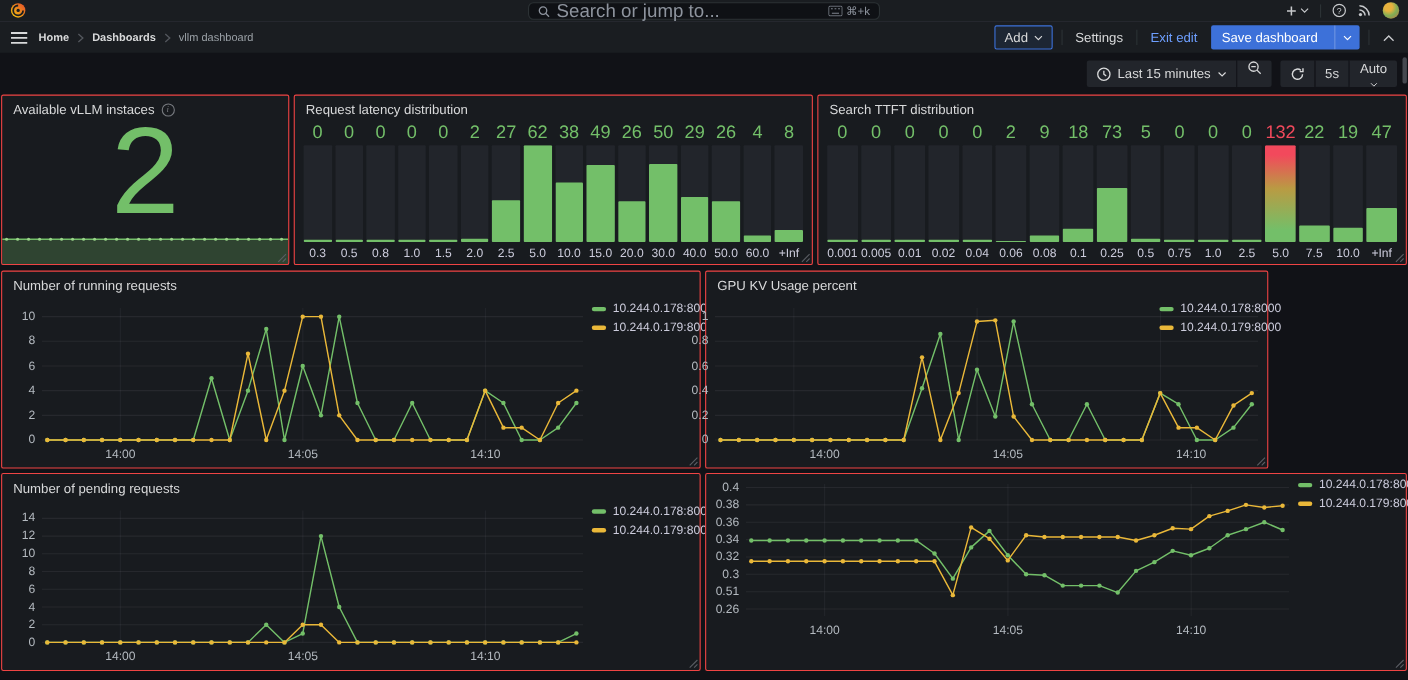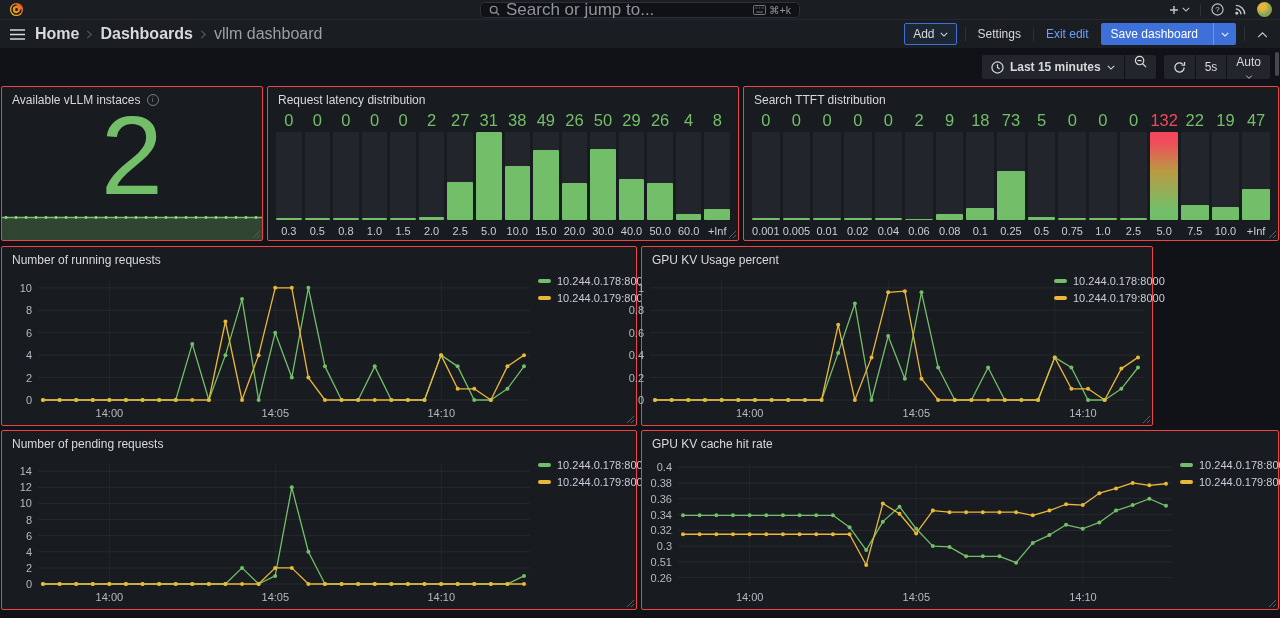--- a/index.html
+++ b/index.html
@@ -30,21 +30,21 @@
   .icon-btn { display:flex; align-items:center; gap:2px; cursor:pointer; }
   .avatar { width:15px; height:15px; border-radius:50%;
     background:radial-gradient(circle at 35% 30%, #e8b23e 0 25%, #7fae56 55%, #c96f3b 100%); }
 
   
   .toolbar {
     height:28px; background:#1a1d21; display:flex; align-items:center; padding:0 8px;
   }
   .hamburger { margin:0 10px 0 2px; cursor:pointer; }
   .crumbs { display:flex; align-items:center; gap:7px; }
-  .crumb { color:#d8d9da; font-weight:700; font-size:16px; cursor:pointer; }
+  .crumb { color:#d8d9da; font-weight:700; font-size:10px; cursor:pointer; }
   .crumb.current { color:#9aa0a6; font-weight:400; cursor:default;text-align:center; }
   .crumb-sep { color:#52565c; }
   .tb-right { margin-left:auto; display:flex; align-items:center; gap:8px; }
   .tb-divider { width:1px; height:14px; background:#2c3235; }
   .btn {
     height:22px; display:flex; align-items:center; gap:5px; padding:0 8px;
     border-radius:2px; font-size:12px; font-weight:500; color:#d8d9da; cursor:pointer;
     white-space:nowrap;
   }
   .btn-add { border:1px solid #3d71d9; background:rgba(61,113,217,0.10); }
@@ -57,21 +57,21 @@
   .kiosk { color:#c7c9cc; padding:0 4px; cursor:pointer; }
 
   
   .timebar { height:38px; display:flex; align-items:center; justify-content:flex-end;
      padding:0 10px; gap:8px; }
   .tgroup { display:flex; align-items:center; }
   .tbtn {
     height:24px; background:#22252b; display:flex; align-items:center; gap:6px;
     padding:0 9px; color:#d8d9da; font-size:12px; font-weight:500; cursor:pointer;
   }
-  .tbtn:first-child { border-radius:2px 0 0 2px;font-weight:bold; }
+  .tbtn:first-child { border-radius:2px 0 0 2px; }
   .tbtn:last-child { border-radius:0 2px 2px 0;flex-direction:column; }
   .tgroup .tbtn + .tbtn { border-left:1px solid #111217; }
   .scroll-thumb { position:absolute; right:1px; top:52px; width:4px; height:24px;
     background:#45484f; border-radius:2px; }
 
   
   .dash { position:relative; height:532px; }
   .panel {
     position:absolute; background:#181b1f; border:1px solid #ef4444; border-radius:2px;
   }
@@ -364,21 +364,21 @@
           <div class="bar-label">2.0</div>
         </div>
         <div class="bar-col">
           <div class="bar-value">27</div>
           <div class="bar-track">
             <div class="bar-fill" style="height: 43.5484%;"></div>
           </div>
           <div class="bar-label">2.5</div>
         </div>
         <div class="bar-col">
-          <div class="bar-value">31</div>
+          <div class="bar-value">62</div>
           <div class="bar-track">
             <div class="bar-fill" style="height: 100%;"></div>
           </div>
           <div class="bar-label">5.0</div>
         </div>
         <div class="bar-col">
           <div class="bar-value">38</div>
           <div class="bar-track">
             <div class="bar-fill" style="height: 61.2903%;"></div>
           </div>
@@ -915,23 +915,20 @@
             <span>10.244.0.179:8000</span>
           </div>
         </div>
     </div>
     <svg class="rsz" width="9" height="9" viewBox="0 0 9 9">
         <path d="M8 1L1 8M8 5L5 8" stroke="#5a5d63" stroke-width="1"></path>
       </svg>
   </section>
 
   <section class="panel p-cache ts">
-    <div class="panel-title">
-      <span>GPU KV cache hit rate</span>
-    </div>
     <div class="ts-body">
       <div class="ts-main">
         <div class="ts-upper">
           <div class="ts-yaxis">
               <div class="ytick" style="top: 114.684px;">0.26</div>
               <div class="ytick" style="top: 98.8947px;">0.51</div>
               <div class="ytick" style="top: 83.1053px;">0.3</div>
               <div class="ytick" style="top: 67.3158px;">0.32</div>
               <div class="ytick" style="top: 51.5263px;">0.34</div>
               <div class="ytick" style="top: 35.7368px;">0.36</div>

